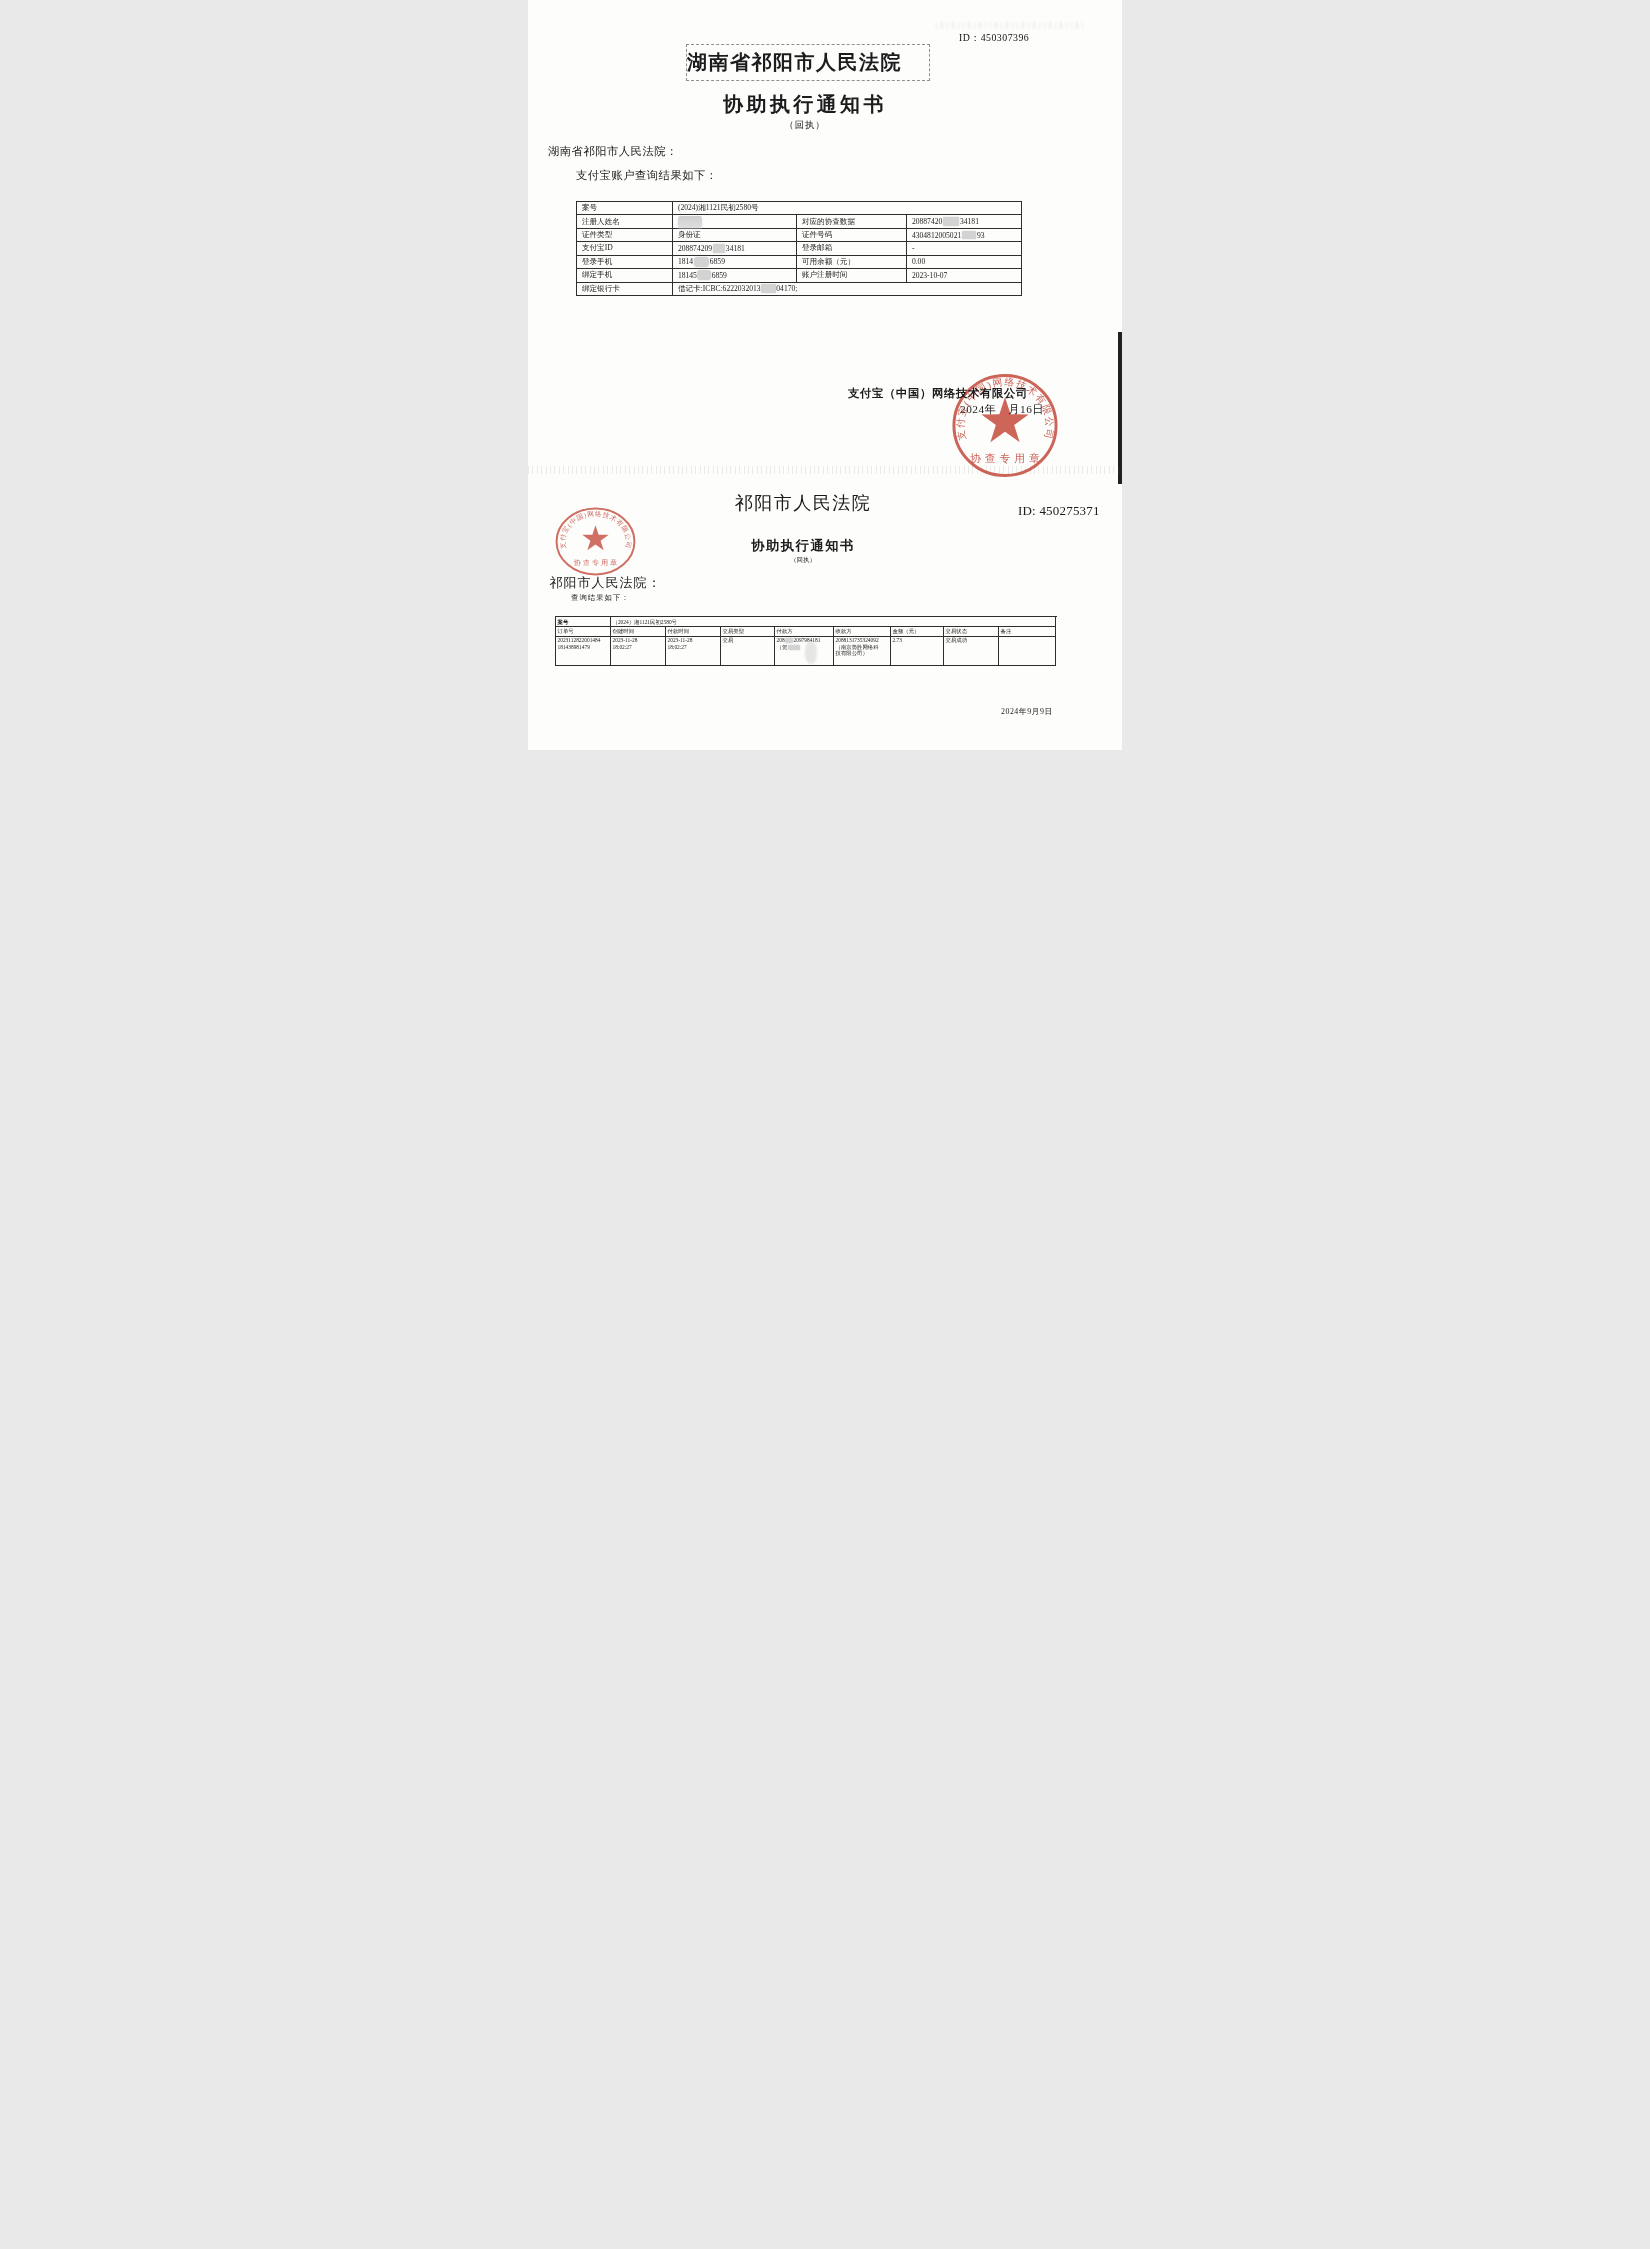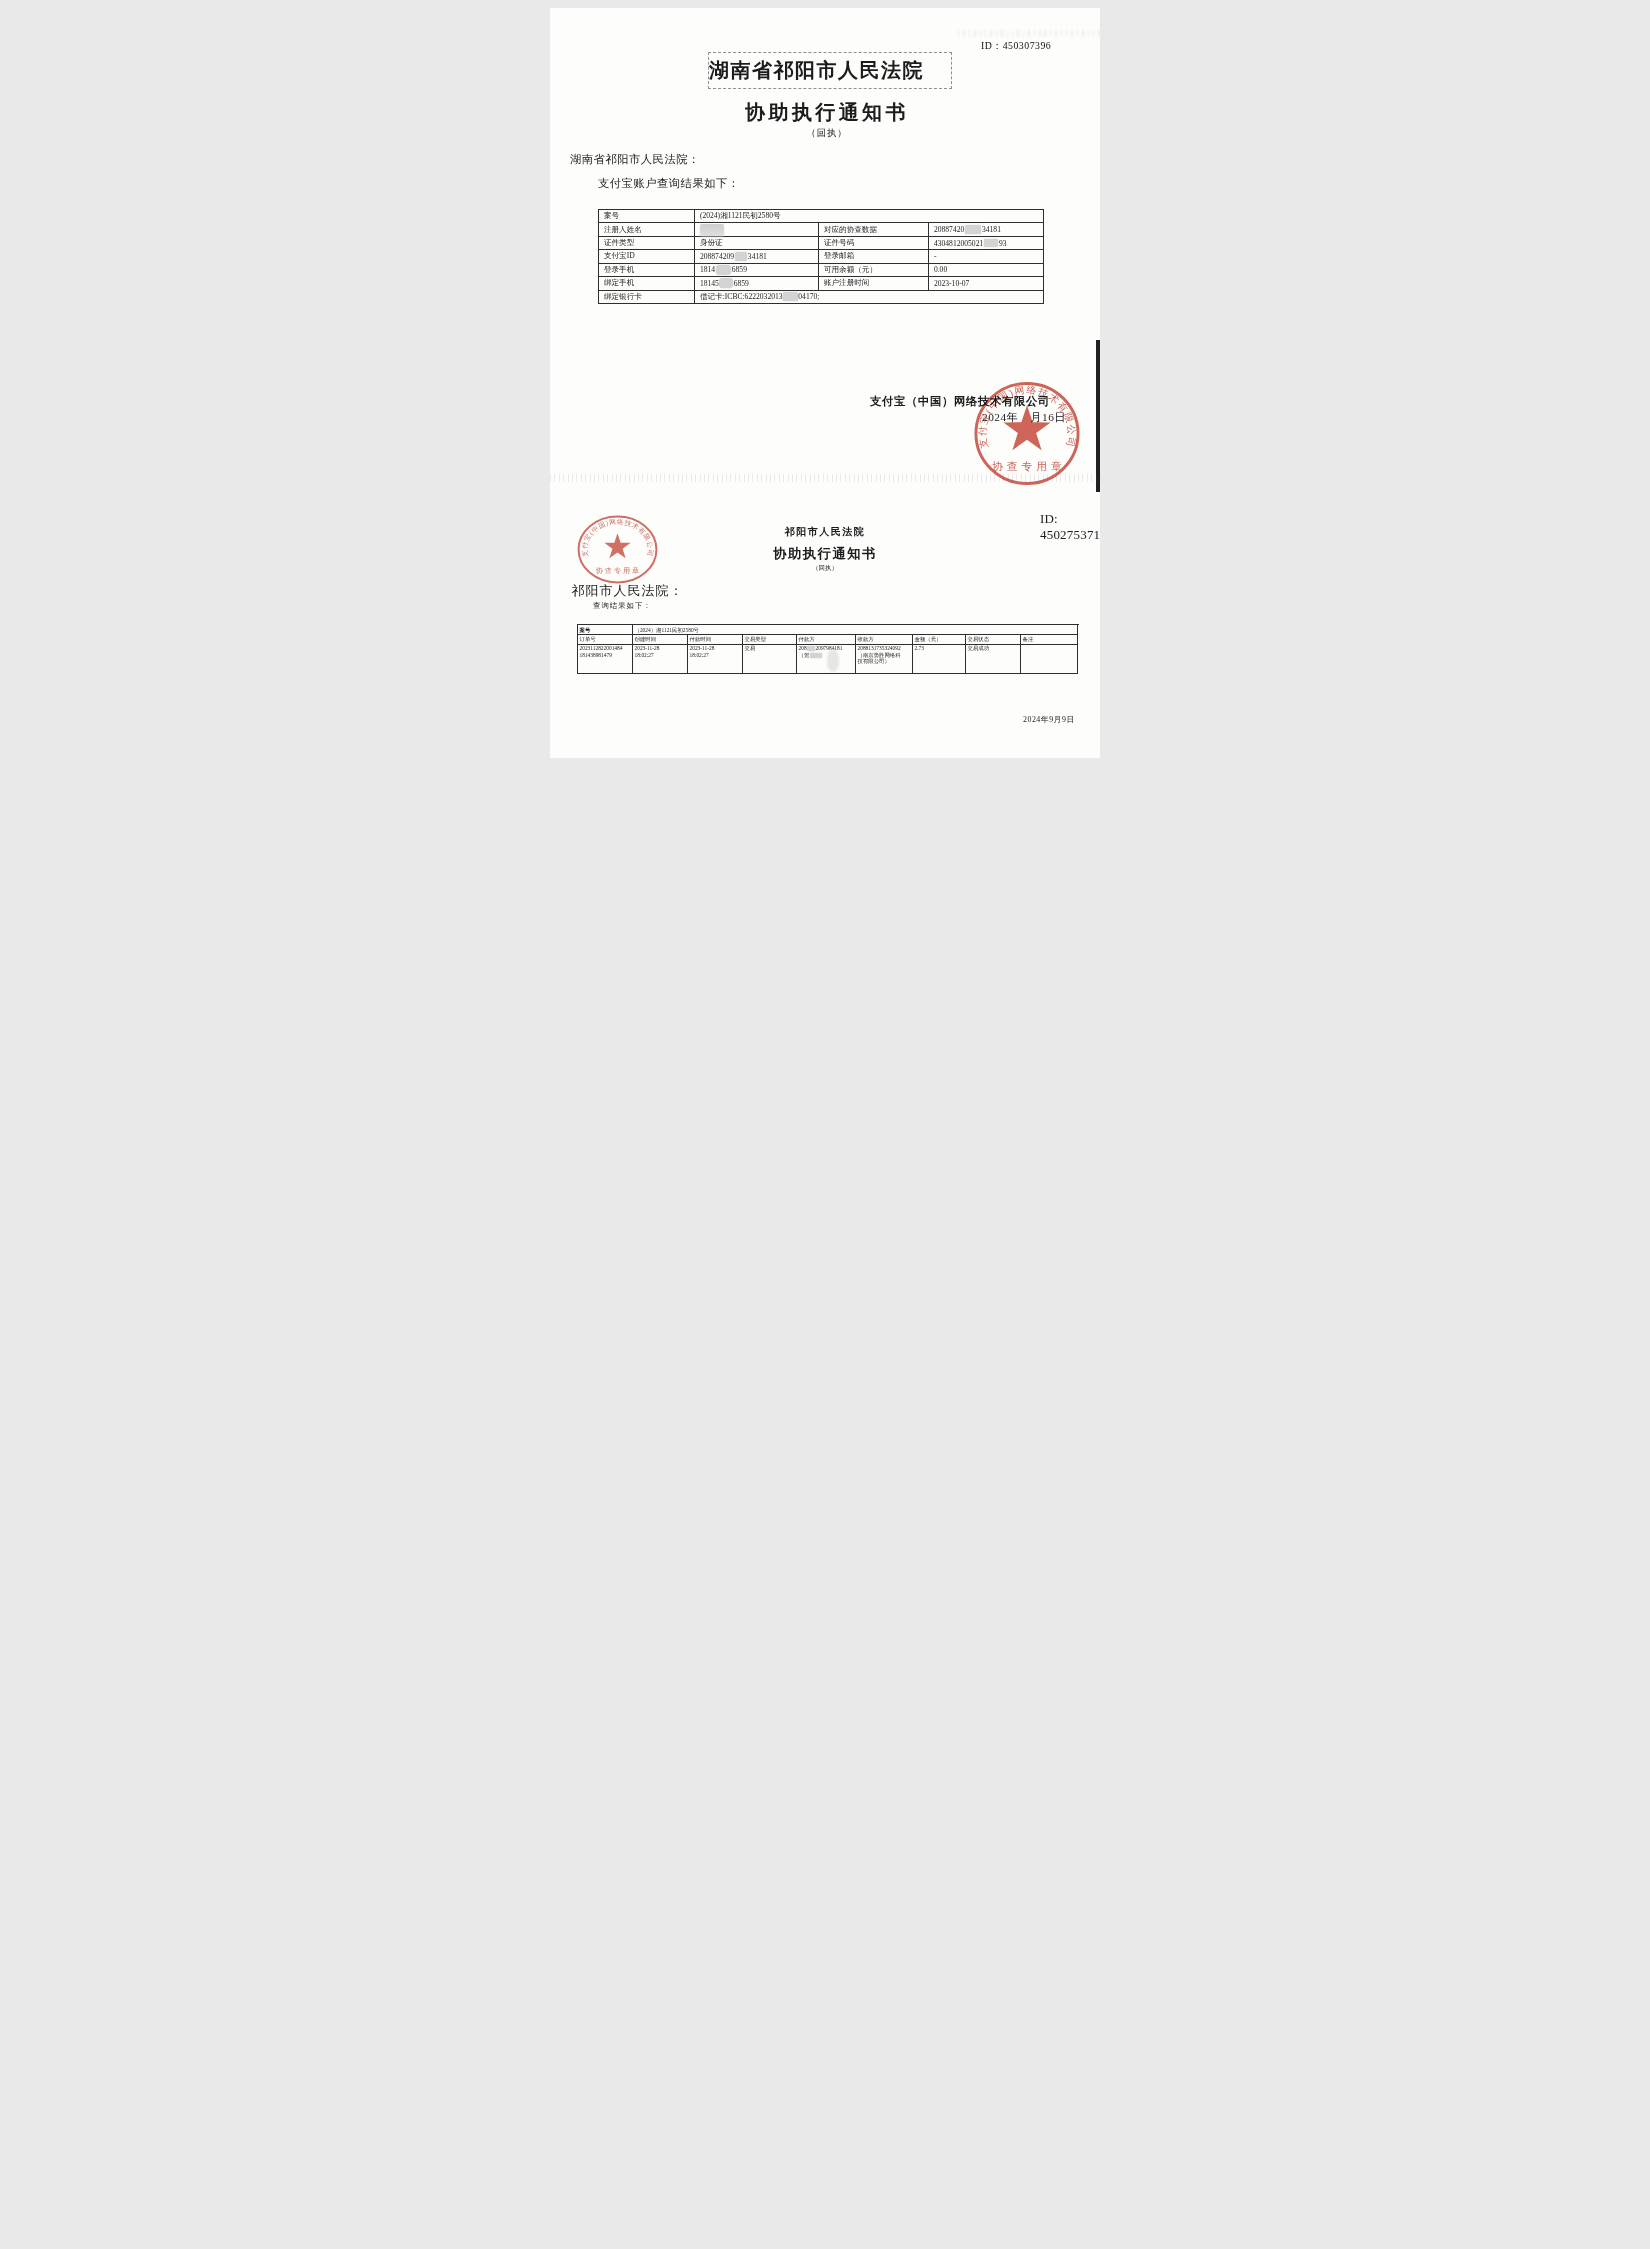--- a/index.html
+++ b/index.html
@@ -1,19 +1,19 @@
 <!DOCTYPE html>
 <html style="font-size:7.9px"><head>
 <meta charset="utf-8">
 <style>
   html,body{margin:0;padding:0;background:#e9e9e9;}
   .page{
-    position:relative;width:550px;height:750px;margin:8px auto;
+    position:relative;width:550px;height:750px;margin:0 auto;
     background:#fdfdfc;overflow:hidden;
-    font-family:"Liberation Serif","DejaVu Serif",serif;color:#1c1c1c;
+    font-family:"Liberation Serif","DejaVu Serif",serif;color:#1c1c1c;padding-left:44px;
   }
   .abs{position:absolute;}
   
   .doc-id1{left:431px;top:32px;font-size:9.8px;letter-spacing:0.5px;color:#111;}
   .top-smudge{left:408px;top:21.6px;width:147px;height:7.9px;opacity:.45;
     background:repeating-linear-gradient(90deg,rgba(140,140,140,.35) 0 1.5px,rgba(0,0,0,0) 1.5px 5.4px);
     filter:blur(1px);}
   .boxed-title{left:158px;top:44px;width:244px;height:37px;
     border:1.5px dashed #8f8f8f;box-sizing:border-box;
     display:flex;align-items:center;justify-content:flex-start;}
@@ -60,21 +60,21 @@
   .stamp1{left:422px;top:371px;}
   .stamp2{left:25.5px;top:506px;opacity:.8;}
 
   .edge-strip{right:0;top:332px;width:4.4px;height:152px;background:#202022;}
   .scan-band{left:0;top:466px;width:100%;height:7.9px;opacity:.5;
     background:repeating-linear-gradient(90deg,rgba(110,110,110,.25) 0 1px,rgba(0,0,0,0) 1px 4.4px);
     filter:blur(0.7px);}
 
   
   .doc-id2{left:490px;top:503px;font-size:13px;letter-spacing:0.2px;}
-  .title2{left:0;top:517px;width:550px;text-align:center;font-size:10px;font-weight:700;letter-spacing:1.5px;}
+  .title2{left:0;top:491px;width:550px;text-align:center;font-size:18px;font-weight:400;letter-spacing:1.5px;}
   .subtitle2{left:0;top:537px;width:550px;text-align:center;font-size:13.3px;font-weight:700;letter-spacing:1.5px;}
   .receipt2{left:0;top:556px;width:550px;text-align:center;font-size:6.4px;}
   .addressee2{left:21.6px;top:574px;font-size:13px;letter-spacing:1px;}
   .intro2{left:43px;top:593px;font-size:7.4px;letter-spacing:1px;}
   .footer-date{left:473px;top:706px;font-size:7.9px;letter-spacing:0.5px;}
 </style>
 </head>
 <body>
 
 <div class="page">

